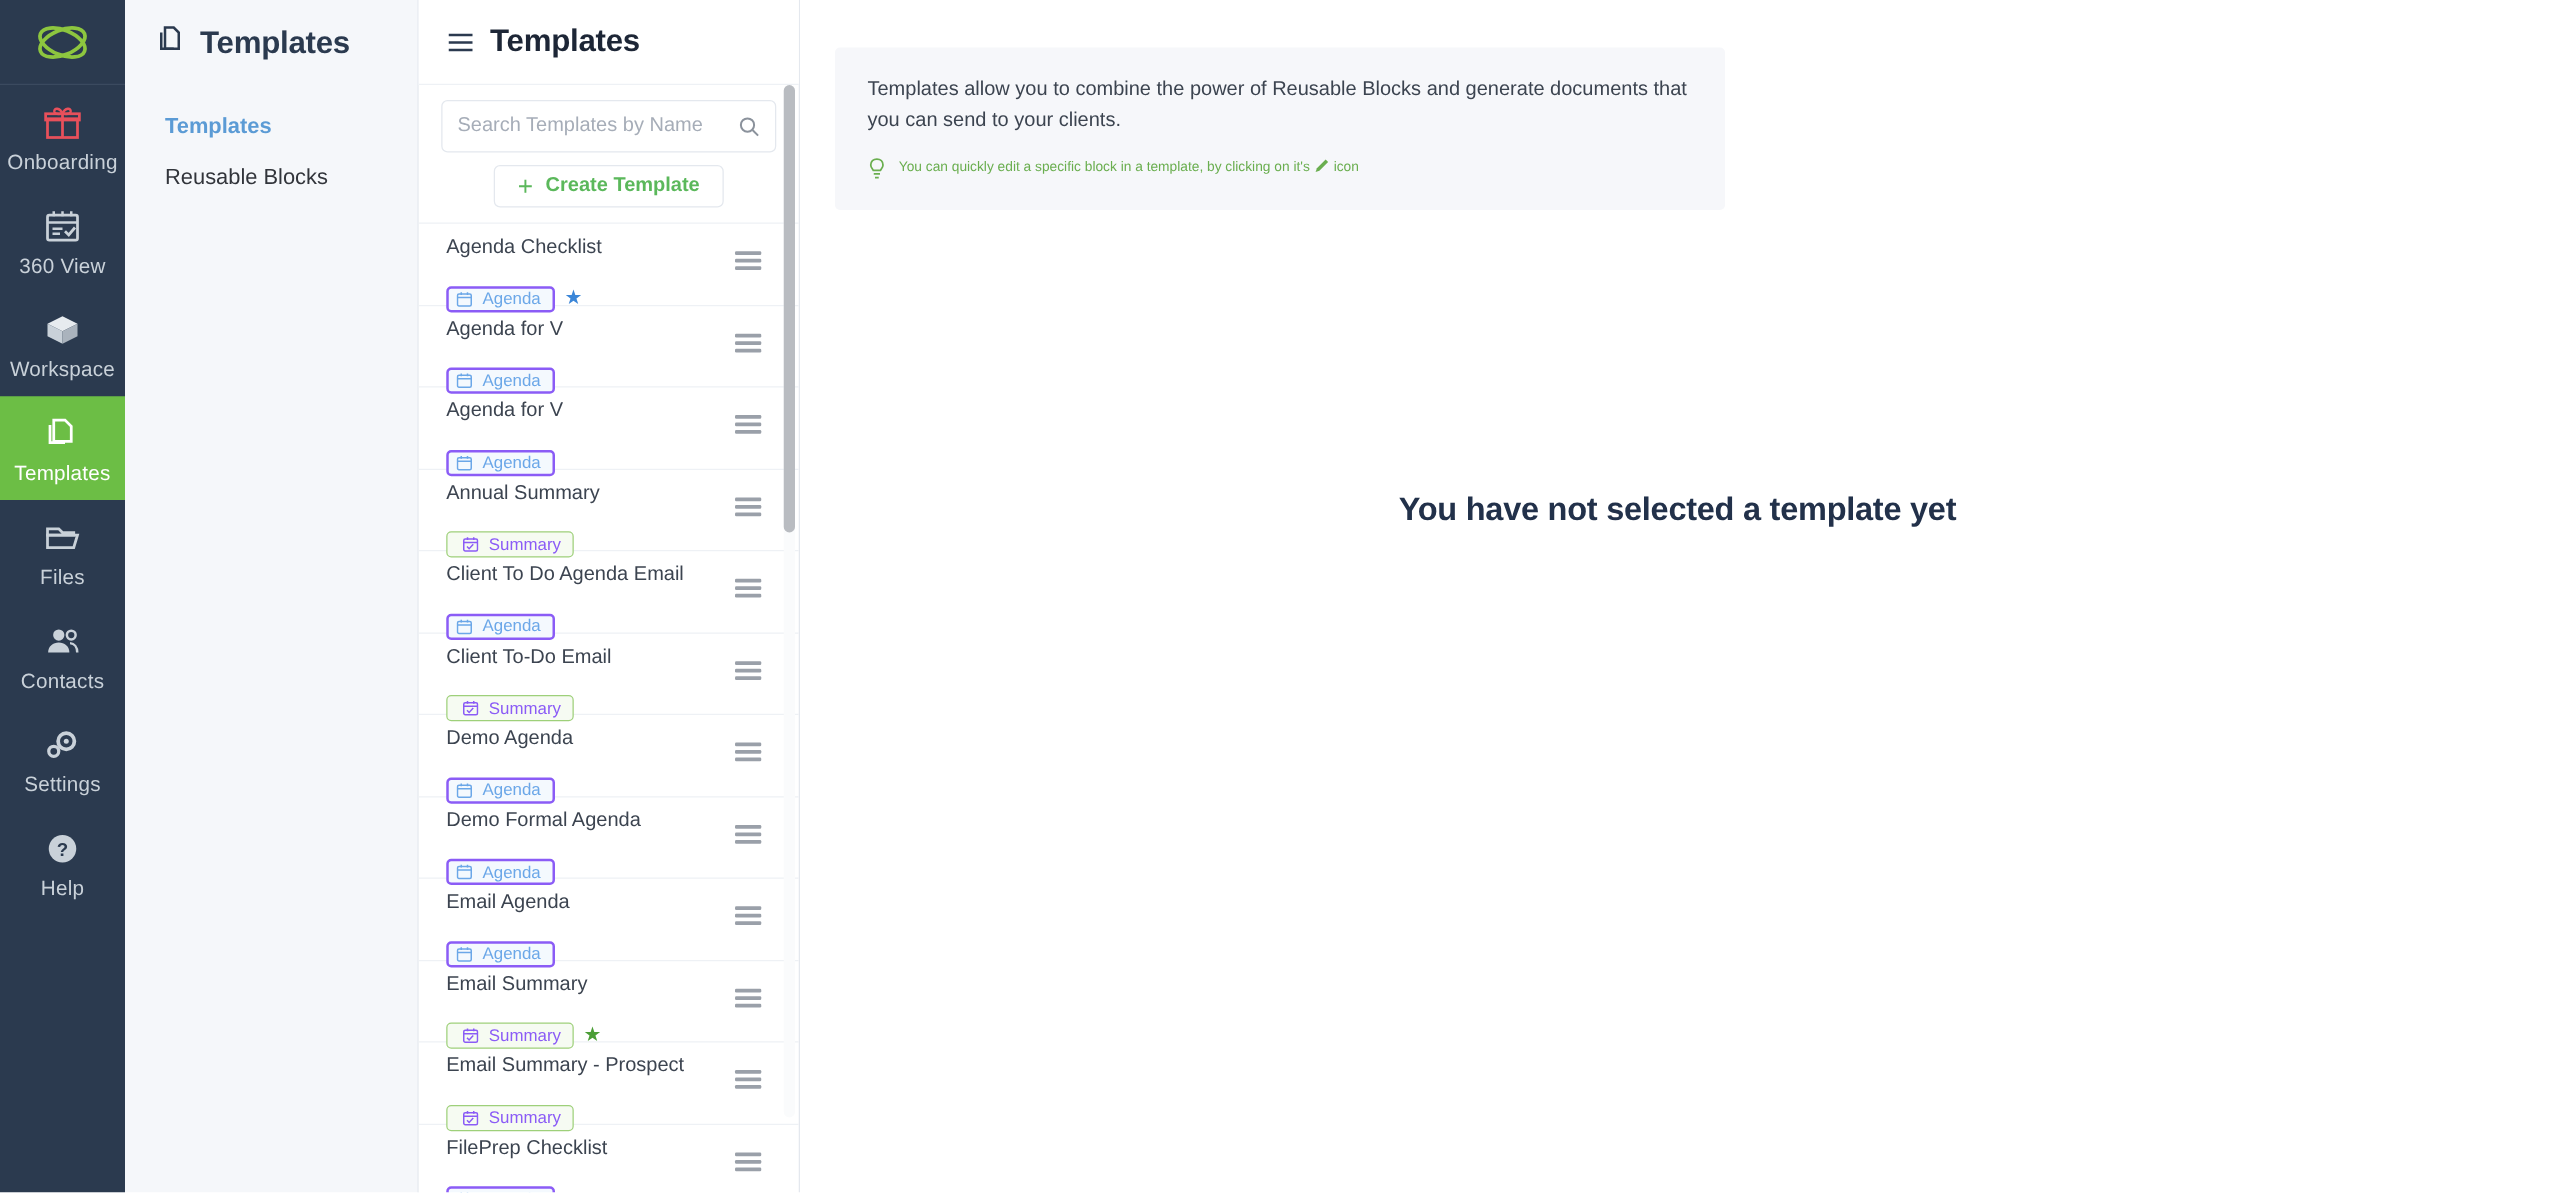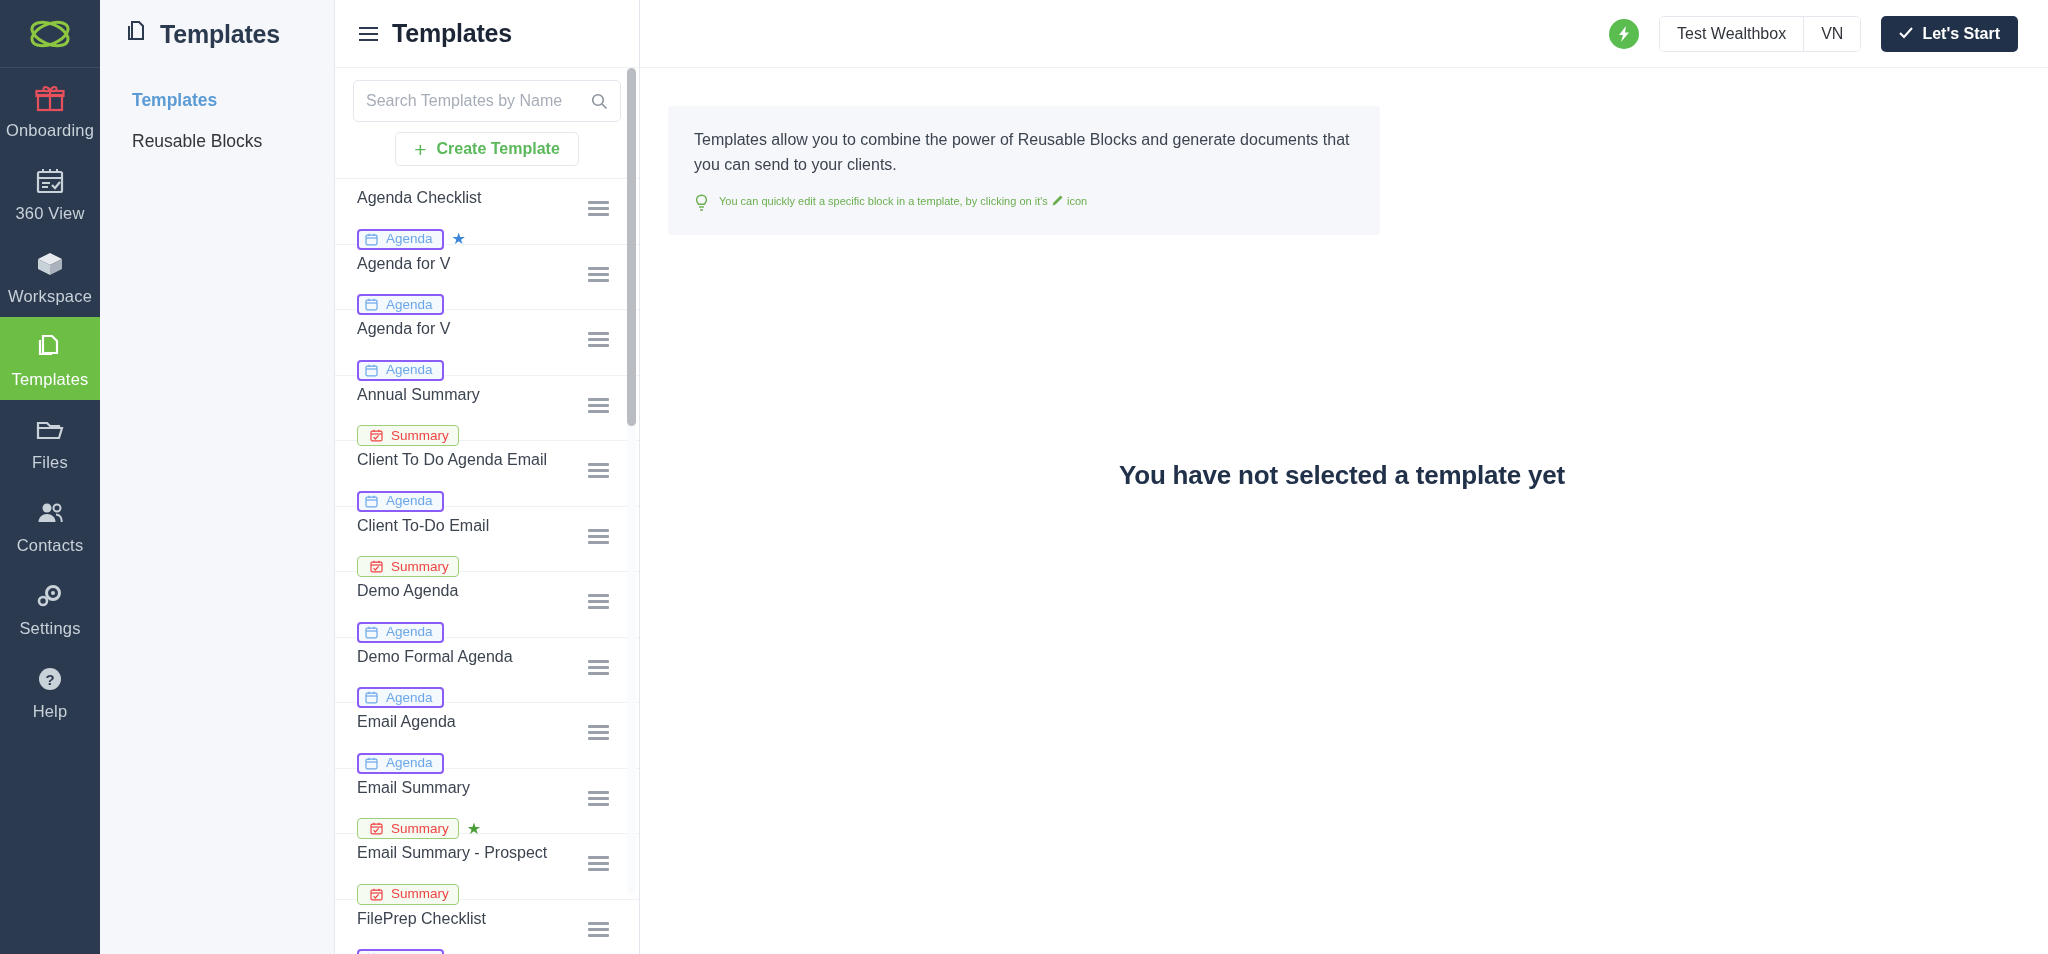--- a/index.html
+++ b/index.html
@@ -108,21 +108,21 @@
     display: flex; flex-direction: column; gap: 22px;
   }
   .trow-name { font-size: 16px; color: #3c4450; line-height: 1.1; }
   .trow-meta { display: flex; align-items: center; gap: 8px; }
   .badge {
     display: inline-flex; align-items: center; gap: 8px;
     height: 21px; padding: 0 9px 0 6px;
     border-radius: 4px; font-size: 13.5px; line-height: 1;
   }
   .badge.agenda { border: 2px solid #8b5cf6; color: #6ba7e8; background: #f4f9fe; }
-  .badge.summary { border: 1px solid #9ed07a; color: #ef4444; background: #f6fbf2; padding-left: 12px; }
+  .badge.summary { border: 1px solid #9ed07a; color: #8b5cf6; background: #f6fbf2; padding-left: 12px; }
   .star { font-size: 16px; line-height: 1; }
   .star.blue { color: #3b86d8; }
   .star.green { color: #4b9e36; }
   .drag {
     position: absolute; right: 30px; top: 22px;
     display: flex; flex-direction: column; gap: 3px; cursor: grab;
   }
   .drag i { display: block; width: 21px; height: 3px; background: #9aa0a9; border-radius: 1px; }
 
   .vscroll {
@@ -596,39 +596,20 @@
           </span>
         </div>
       </div>
 
     <div class="vscroll">
       <div class="vthumb"></div>
     </div>
   </div>
 
   <div class="main">
-    <div class="topbar">
-      <span class="bolt">
-        <svg width="15" height="18" viewBox="0 0 15 18">
-            <path d="M9 1L2 10h4l-2 7 8-9.5H8z" fill="#ffffff"></path>
-          </svg>
-      </span>
-      <div class="segwrap">
-        <span class="seg">Test Wealthbox</span>
-        <span class="seg">VN</span>
-      </div>
-      <button class="start-btn">
-        <span>
-          <svg width="14" height="12" viewBox="0 0 14 12">
-              <path d="M1 6l4 4 8-9" fill="none" stroke="#ffffff" stroke-width="2"></path>
-            </svg>
-        </span>
-        <span>Let's Start</span>
-      </button>
-    </div>
 
     <div class="maininner">
       <div class="infobox">
         <div class="infotext">Templates allow you to combine the power of Reusable Blocks and generate documents that you can send to your clients.</div>
         <div class="infotip">
           <span>
             <svg width="15" height="19" viewBox="0 0 15 19">
                 <path d="M7.5 1.2C4.6 1.2 2.6 3.3 2.6 6c0 2 1.3 3 2 4.2h5.8c.7-1.2 2-2.2 2-4.2 0-2.7-2-4.8-4.9-4.8z" fill="none" stroke="#6aae4f" stroke-width="1.4"></path>
                 <line x1="5" y1="13" x2="10" y2="13" stroke="#6aae4f" stroke-width="1.4"></line>
                 <line x1="6" y1="16" x2="9" y2="16" stroke="#6aae4f" stroke-width="1.4"></line>

